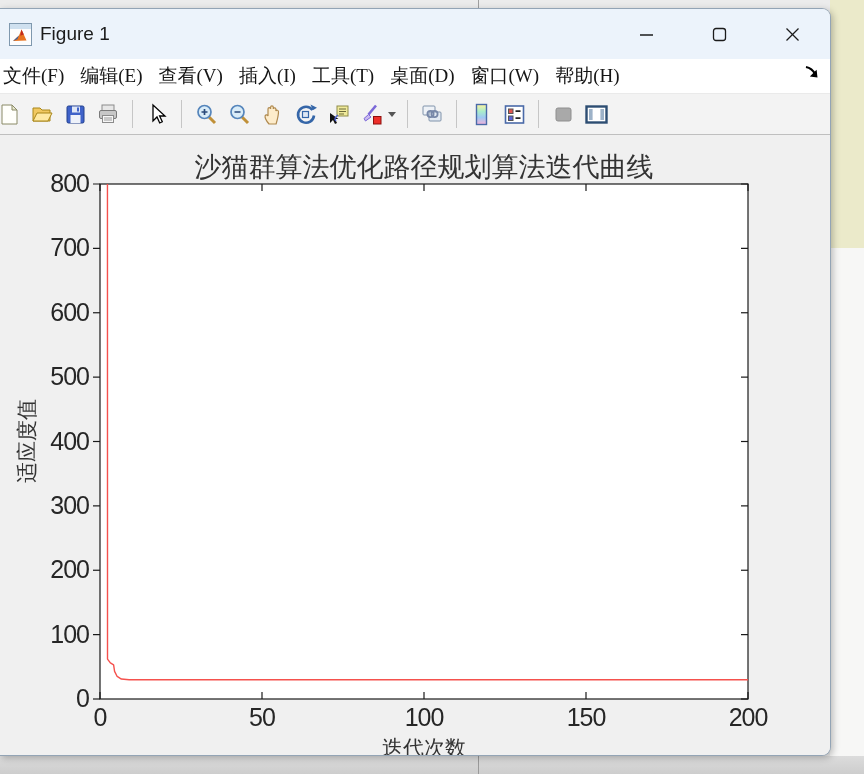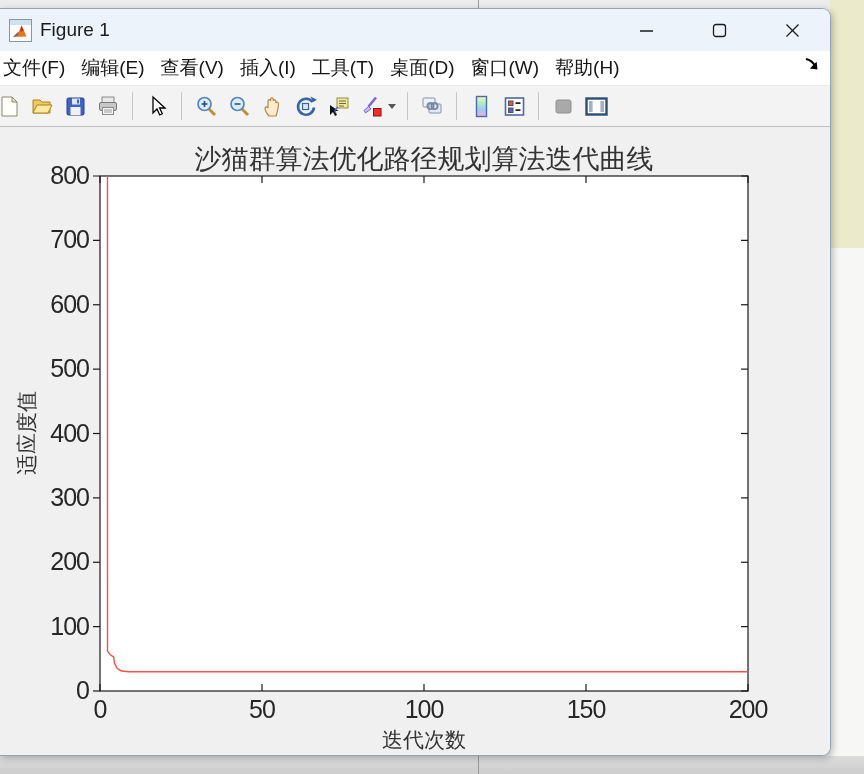--- a/index.html
+++ b/index.html
@@ -16,30 +16,30 @@
   .bg-vline-bottom{position:absolute;left:478px;top:756px;width:1px;height:18px;background:#9a9a9a;}
 
   
   .window{
     position:absolute;left:0;top:8px;width:831px;height:748px;
     background:#f0f0f0;border:1px solid #93a4b5;border-left:none;
     border-radius:0 9px 9px 0;
     box-shadow:2px 2px 7px rgba(0,0,0,.25);
     overflow:hidden;display:flex;flex-direction:column;box-sizing:border-box;
   }
-  .titlebar{height:42px;background:#ecf3fb;display:flex;align-items:center;flex:0 0 auto;}
+  .titlebar{height:50px;background:#ecf3fb;display:flex;align-items:center;flex:0 0 auto;}
   .app-icon{margin-left:9px;width:23px;height:23px;display:block;}
   .win-title{margin-left:8px;font-size:19px;color:#1b1b1b;}
   .win-controls{margin-left:auto;display:flex;align-items:center;gap:58px;padding-right:30px;}
   .win-btn{width:15px;height:15px;display:flex;align-items:center;justify-content:center;cursor:default;}
 
   .menubar{
     height:34px;background:#ffffff;border-bottom:1px solid #eaeaea;
     display:flex;align-items:center;flex:0 0 auto;position:relative;
-    font-size:19px;color:#151515;padding-left:2px;
+    font-size:19px;color:#151515;padding-left:2px;font-family:Liberation Serif, serif;
   }
   .menu-item{padding:0 8px;white-space:nowrap;}
   .menu-item:first-child{padding-left:1px;}
   .dock-btn{position:absolute;right:9px;top:4px;width:18px;height:18px;}
 
   .toolbar{
     height:40px;background:#f3f3f3;border-bottom:1px solid #bfbfbf;
     display:flex;align-items:center;flex:0 0 auto;padding:0 4px;gap:7px;
   }
   .tbtn{width:26px;height:26px;display:flex;align-items:center;justify-content:center;flex:0 0 auto;}

